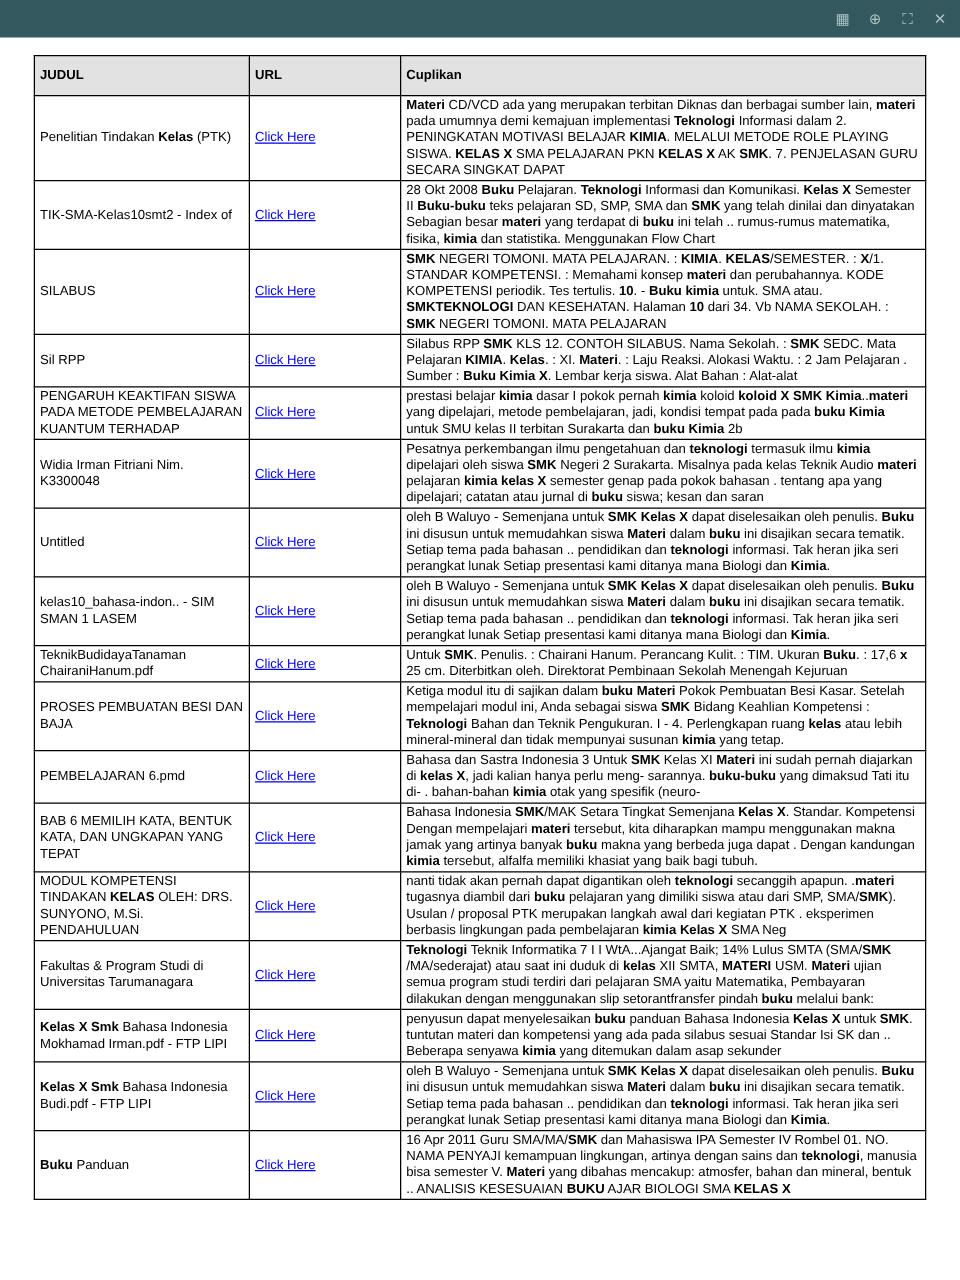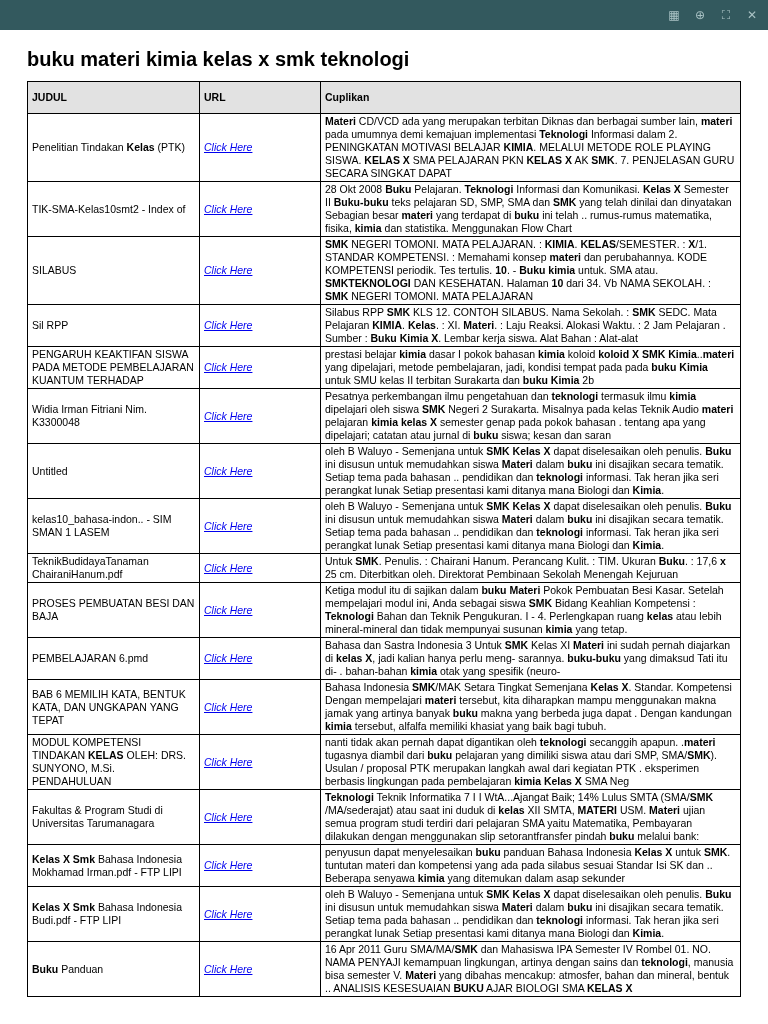--- a/index.html
+++ b/index.html
@@ -46,36 +46,34 @@
     margin-left:29px;
   }
   col.c-judul{width:172px;}
   col.c-url{width:121px;}
   td.cuplikan{vertical-align:top;padding-top:2px;padding-bottom:2px;}
   td.judul{padding-top:2px;padding-bottom:2px;}
   td.url a{
     color:var(--link-color);
     text-decoration:underline;
     cursor:pointer;
-    font-style:italic;
   }
   b{font-weight:bold;}
 </style>
 </head>
 <body>
 
 <div class="topbar">
   <span class="icon">▦</span>
   <span class="icon">⊕</span>
   <span class="icon">⛶</span>
   <span class="icon">✕</span>
 </div>
 
 <div class="page">
-  <h1 class="doc-title">buku materi kimia kelas x smk teknologi</h1>
 
   <table class="results">
     <colgroup>
       <col class="c-judul">
       <col class="c-url">
       <col class="c-cuplikan">
     </colgroup>
     <thead>
       <tr>
         <th>JUDUL</th>
@@ -100,21 +98,21 @@
           <td class="cuplikan"><b>SMK</b><span> NEGERI TOMONI. MATA PELAJARAN. : </span><b>KIMIA</b><span>. </span><b>KELAS</b><span>/SEMESTER. : </span><b>X</b><span>/1. STANDAR KOMPETENSI. : Memahami konsep </span><b>materi</b><span> dan perubahannya. KODE KOMPETENSI periodik. Tes tertulis. </span><b>10</b><span>. - </span><b>Buku kimia</b><span> untuk. SMA atau. </span><b>SMKTEKNOLOGI</b><span> DAN KESEHATAN. Halaman </span><b>10</b><span> dari 34. Vb NAMA SEKOLAH. : </span><b>SMK</b><span> NEGERI TOMONI. MATA PELAJARAN</span></td>
         </tr>
         <tr>
           <td class="judul"><span>Sil RPP</span></td>
           <td class="url"><a href="#">Click Here</a></td>
           <td class="cuplikan"><span>Silabus RPP </span><b>SMK</b><span> KLS 12. CONTOH SILABUS. Nama Sekolah. : </span><b>SMK</b><span> SEDC. Mata Pelajaran </span><b>KIMIA</b><span>. </span><b>Kelas</b><span>. : XI. </span><b>Materi</b><span>. : Laju Reaksi. Alokasi Waktu. : 2 Jam Pelajaran . Sumber : </span><b>Buku Kimia X</b><span>. Lembar kerja siswa. Alat Bahan : Alat-alat</span></td>
         </tr>
         <tr>
           <td class="judul"><span>PENGARUH KEAKTIFAN SISWA PADA METODE PEMBELAJARAN KUANTUM TERHADAP</span></td>
           <td class="url"><a href="#">Click Here</a></td>
-          <td class="cuplikan"><span>prestasi belajar </span><b>kimia</b><span> dasar I pokok bahasan </span><b>kimia</b><span> koloid </span><b>koloid X SMK Kimia</b><span>..</span><b>materi</b><span> yang dipelajari, metode pembelajaran, jadi, kondisi tempat pada pada </span><b>buku Kimia</b><span> untuk SMU kelas II terbitan Surakarta dan </span><b>buku Kimia</b><span> 2b</span></td>
+          <td class="cuplikan"><span>prestasi belajar </span><b>kimia</b><span> dasar I pokok pernah </span><b>kimia</b><span> koloid </span><b>koloid X SMK Kimia</b><span>..</span><b>materi</b><span> yang dipelajari, metode pembelajaran, jadi, kondisi tempat pada pada </span><b>buku Kimia</b><span> untuk SMU kelas II terbitan Surakarta dan </span><b>buku Kimia</b><span> 2b</span></td>
         </tr>
         <tr>
           <td class="judul"><span>Widia Irman Fitriani Nim. K3300048</span></td>
           <td class="url"><a href="#">Click Here</a></td>
           <td class="cuplikan"><span>Pesatnya perkembangan ilmu pengetahuan dan </span><b>teknologi</b><span> termasuk ilmu </span><b>kimia</b><span> dipelajari oleh siswa </span><b>SMK</b><span> Negeri 2 Surakarta. Misalnya pada kelas Teknik Audio </span><b>materi</b><span> pelajaran </span><b>kimia kelas X</b><span> semester genap pada pokok bahasan . tentang apa yang dipelajari; catatan atau jurnal di </span><b>buku</b><span> siswa; kesan dan saran</span></td>
         </tr>
         <tr>
           <td class="judul"><span>Untitled</span></td>
           <td class="url"><a href="#">Click Here</a></td>
           <td class="cuplikan"><span>oleh B Waluyo - Semenjana untuk </span><b>SMK Kelas X</b><span> dapat diselesaikan oleh penulis. </span><b>Buku</b><span> ini disusun untuk memudahkan siswa </span><b>Materi</b><span> dalam </span><b>buku</b><span> ini disajikan secara tematik. Setiap tema pada bahasan .. pendidikan dan </span><b>teknologi</b><span> informasi. Tak heran jika seri perangkat lunak Setiap presentasi kami ditanya mana Biologi dan </span><b>Kimia</b><span>.</span></td>

